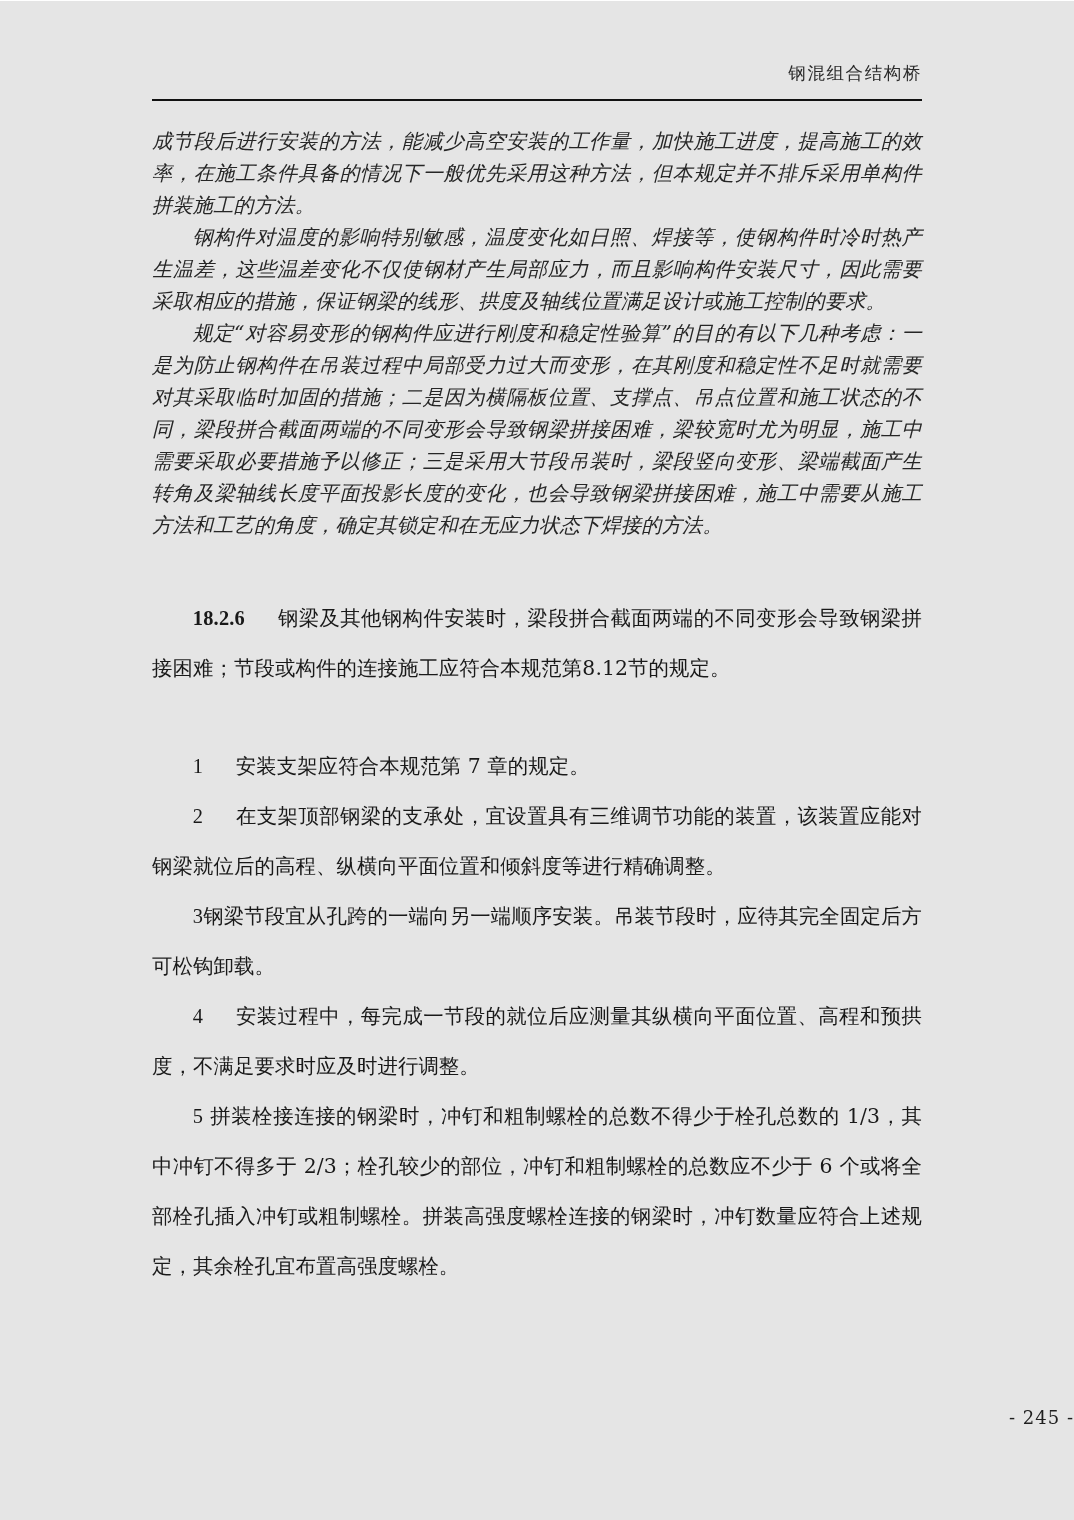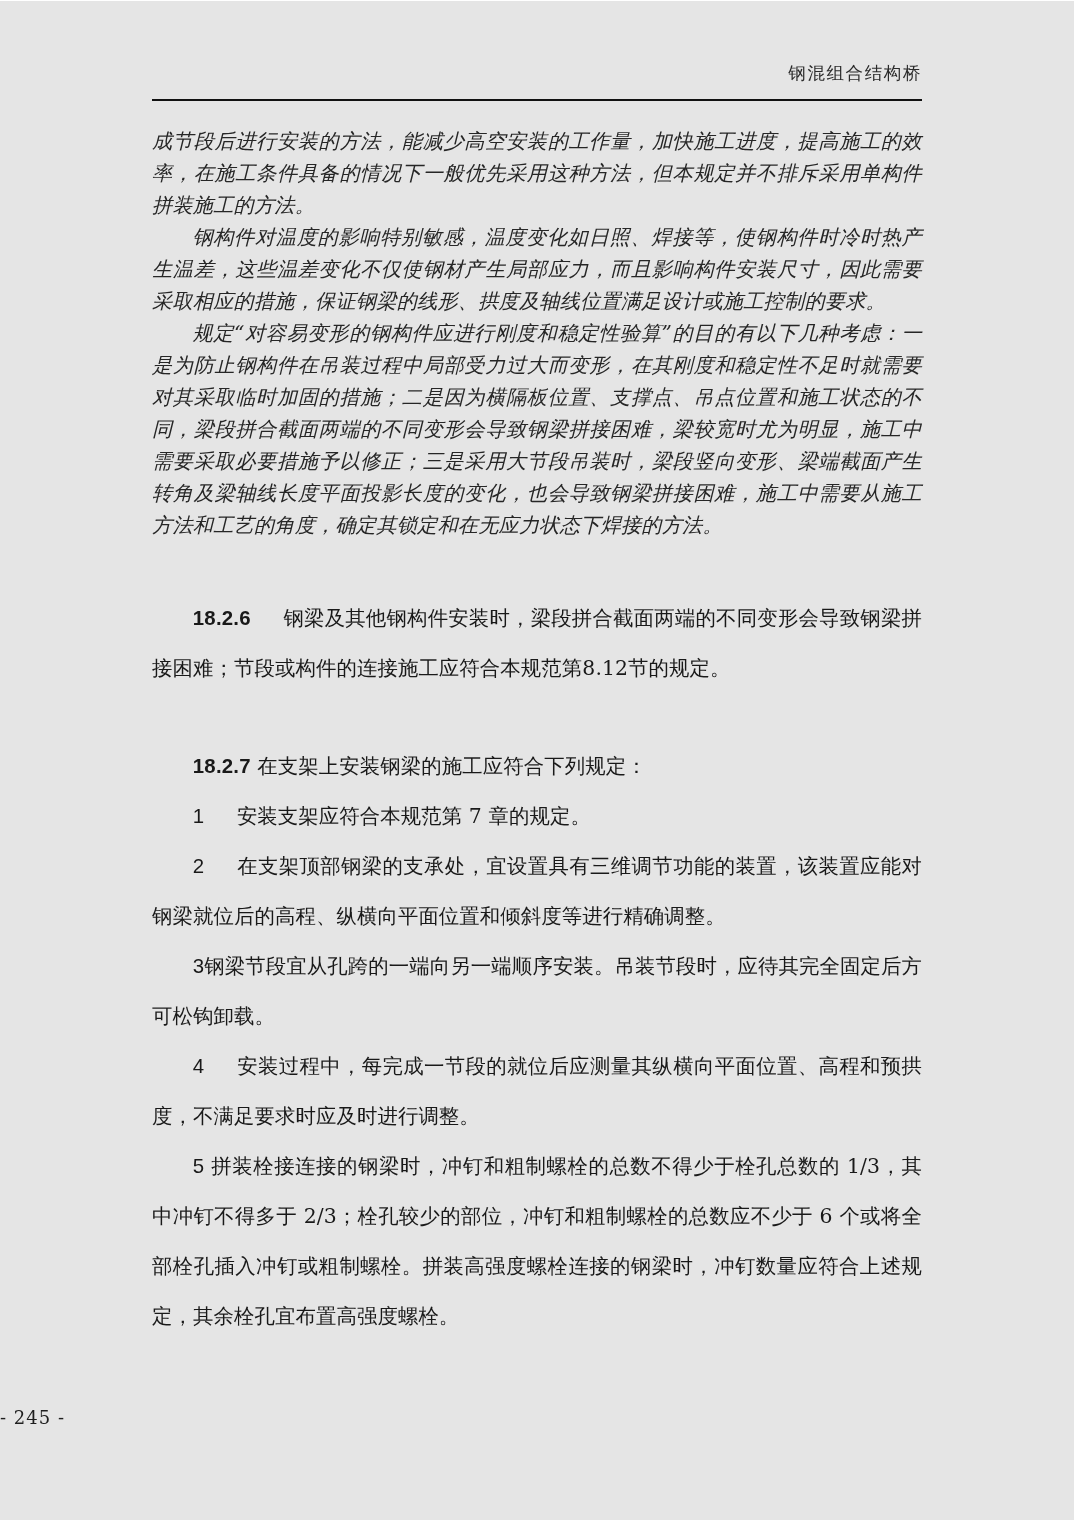--- a/index.html
+++ b/index.html
@@ -92,29 +92,29 @@
     text-indent: 2em;
   }
   .gap-md { height: 48px; }
   .gap-lg { height: 52px; }
 
   .clause-no {
     font-weight: bold;
     letter-spacing: 0.2px;
   }
   .sp-wide { display: inline-block; width: 1.6em; }
-  .num { font-family: Liberation Sans, sans-serif; }
+  .num { font-family: Liberation Serif, serif; }
 
   
   .footer {
     position: absolute;
     left: 0;
     top: 1406px;
     width: 1074px;
-    text-align: left;
+    text-align: right;
   }
   .folio {
     font-family: "DejaVu Serif", "Liberation Serif", serif;
     font-size: 18px;
     color: #1f1f1f;
     letter-spacing: 1px;
   }
 </style>
 </head>
 <body>
@@ -135,21 +135,20 @@
     </div>
 
     <div class="gap-lg"></div>
 
     <div class="song-block">
 
       <p class="indent"><span class="clause-no num">18.2.6</span><span class="sp-wide"></span><span>钢梁及其他钢构件安装时，梁段拼合截面两端的不同变形会导致钢梁拼接困难；节段或构件的连接施工应符合本规范第8.12节的规定。</span></p>
 
       <div class="gap-md"></div>
 
-      <p class="indent"><span class="clause-no num">18.2.7</span> <span>在支架上安装钢梁的施工应符合下列规定：</span></p>
 
       <p class="indent"><span class="num">1</span><span class="sp-wide"></span><span>安装支架应符合本规范第 7 章的规定。</span></p>
 
       <p class="indent"><span class="num">2</span><span class="sp-wide"></span><span>在支架顶部钢梁的支承处，宜设置具有三维调节功能的装置，该装置应能对钢梁就位后的高程、纵横向平面位置和倾斜度等进行精确调整。</span></p>
 
       <p class="indent"><span class="num">3</span><span>钢梁节段宜从孔跨的一端向另一端顺序安装。吊装节段时，应待其完全固定后方可松钩卸载。</span></p>
 
       <p class="indent"><span class="num">4</span><span class="sp-wide"></span><span>安装过程中，每完成一节段的就位后应测量其纵横向平面位置、高程和预拱度，不满足要求时应及时进行调整。</span></p>
 
       <p class="indent"><span class="num">5</span> <span>拼装栓接连接的钢梁时，冲钉和粗制螺栓的总数不得少于栓孔总数的 1/3，其中冲钉不得多于 2/3；栓孔较少的部位，冲钉和粗制螺栓的总数应不少于 6 个或将全部栓孔插入冲钉或粗制螺栓。拼装高强度螺栓连接的钢梁时，冲钉数量应符合上述规定，其余栓孔宜布置高强度螺栓。</span></p>

